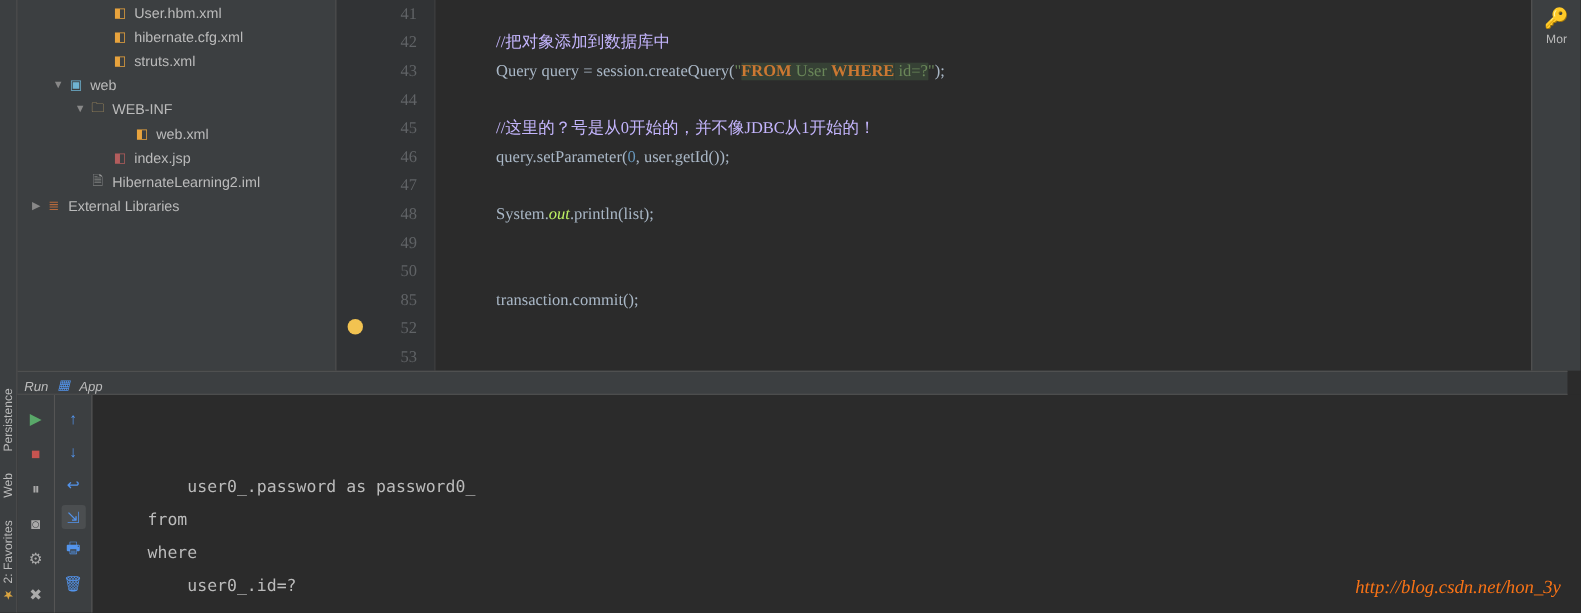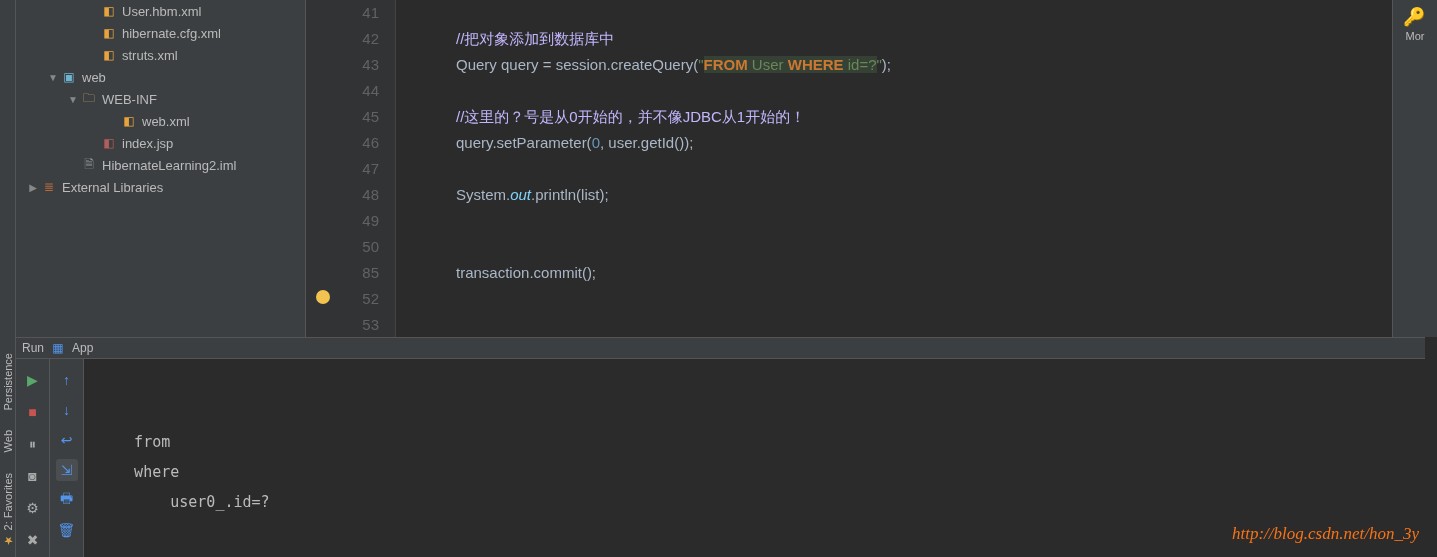--- a/index.html
+++ b/index.html
@@ -59,21 +59,21 @@
   .indent1 { padding-left:30px; }
   .indent2 { padding-left:50px; }
   .indent3 { padding-left:70px; }
   .indent4 { padding-left:90px; }
   .indentL0 { padding-left:10px; }
 
   
   .editor {
     position:absolute; left:306px; top:0; right:45px; height:337px;
     display:flex;
-    font-family:Liberation Sans, sans-serif;
+    font-family:Liberation Serif, serif;
     font-size:15px; line-height:26px;
   }
   .gutter {
     width:90px; background:#313335;
     border-right:1px solid #444;
     text-align:right; padding-right:16px;
     color:#606366;
   }
   .gutter .ln { height:26px; position:relative; }
   .gutter .bulb {
@@ -84,42 +84,42 @@
     flex:1; background:#2b2b2b; padding-left:10px;
     position:relative;
   }
   .code-row { height:26px; white-space:pre; }
   .code-row.caret-line { background:#323232; }
   .cmt  { color:#c4b5fd; }
   .str  { color:#6a8759; }
   .sqlkw{ color:#cc7832; background:#364135; font-weight:bold; }
   .sqlbg{ background:#364135; }
   .num  { color:#6897bb; }
-  .it   { color:#7dd3fc; font-style:italic; }
+  .it   { color:#bef264; font-style:italic; }
   .caret {
     display:inline-block; width:1px; height:18px;
     background:#bbb; vertical-align:middle;
   }
 
   
   .right-strip {
     position:absolute; right:0; top:0; width:45px; height:337px;
     background:#3c3f41; border-left:1px solid #555;
     color:#bbb; font-size:11px; text-align:center;
     padding-top:6px;
   }
   .right-strip .key { color:#d0b05b; font-size:18px; }
   .right-strip .lbl { margin-top:2px; }
 
   
   .run-tabbar {
     position:absolute; left:16px; top:337px; right:12px; height:22px;
     background:#3c3f41; border-top:1px solid #555; border-bottom:1px solid #555;
-    display:flex; align-items:center; padding-left:6px; gap:6px;
-    color:#bbb; font-size:12px;
+    display:flex; align-items:flex-end; padding-left:6px; gap:6px;
+    color:#bbb; font-size:12px;font-style:italic;
   }
   .run-tabbar .ic { width:16px; height:16px; display:inline-flex;
     align-items:center; justify-content:center; font-size:12px; }
 
   
   .run-panel {
     position:absolute; left:16px; top:359px; right:0; bottom:0;
     background:#2b2b2b; display:flex;
   }
   .run-controls {
@@ -272,15 +272,15 @@
   </div>
   <div class="run-arrows">
     <div class="abtn">↑</div>
     <div class="abtn">↓</div>
     <div class="abtn">↩</div>
     <div class="abtn active">⇲</div>
     <div class="abtn">🖶</div>
     <div class="abtn">🗑</div>
   </div>
   <div class="console" id="console">
-    <div class="console-line">    from</div><div class="console-line">    where</div><div class="console-line">        user0_.id=?</div><div class="watermark">http://blog.csdn.net/hon_3y</div>
+    <div class="console-line">        user0_.password as password0_ </div><div class="console-line">    from</div><div class="console-line">    where</div><div class="console-line">        user0_.id=?</div><div class="watermark">http://blog.csdn.net/hon_3y</div>
   </div>
 </div>
 
 </body></html>

